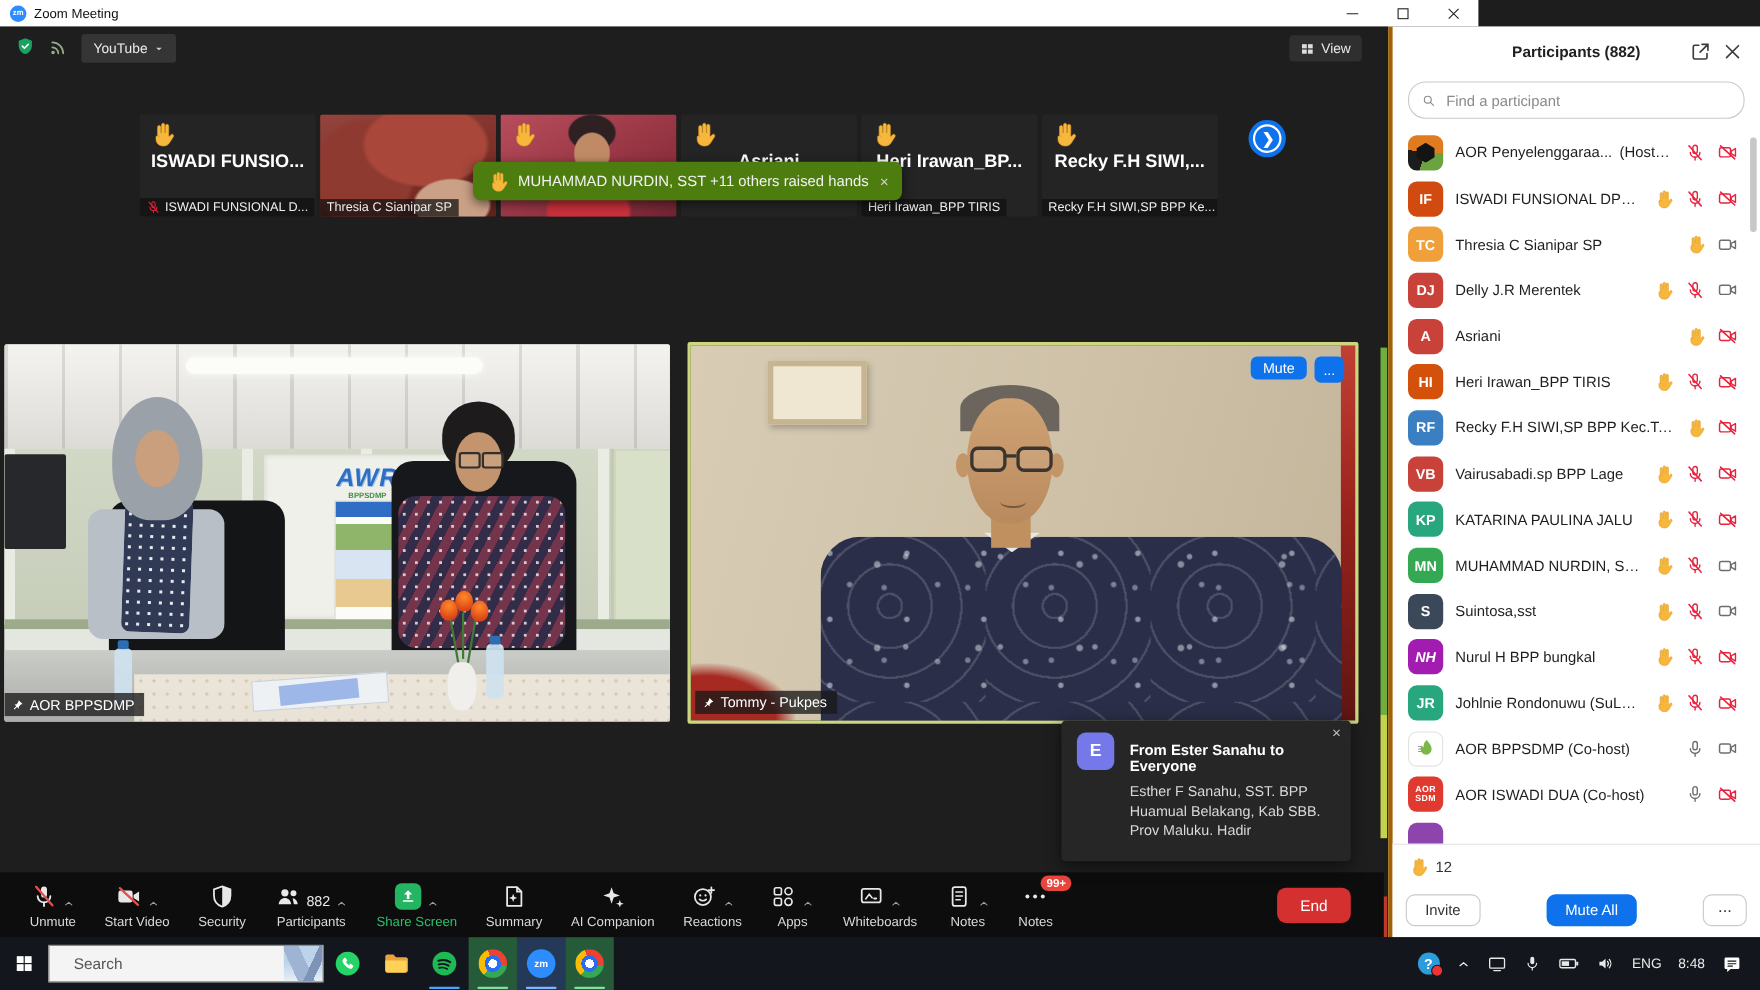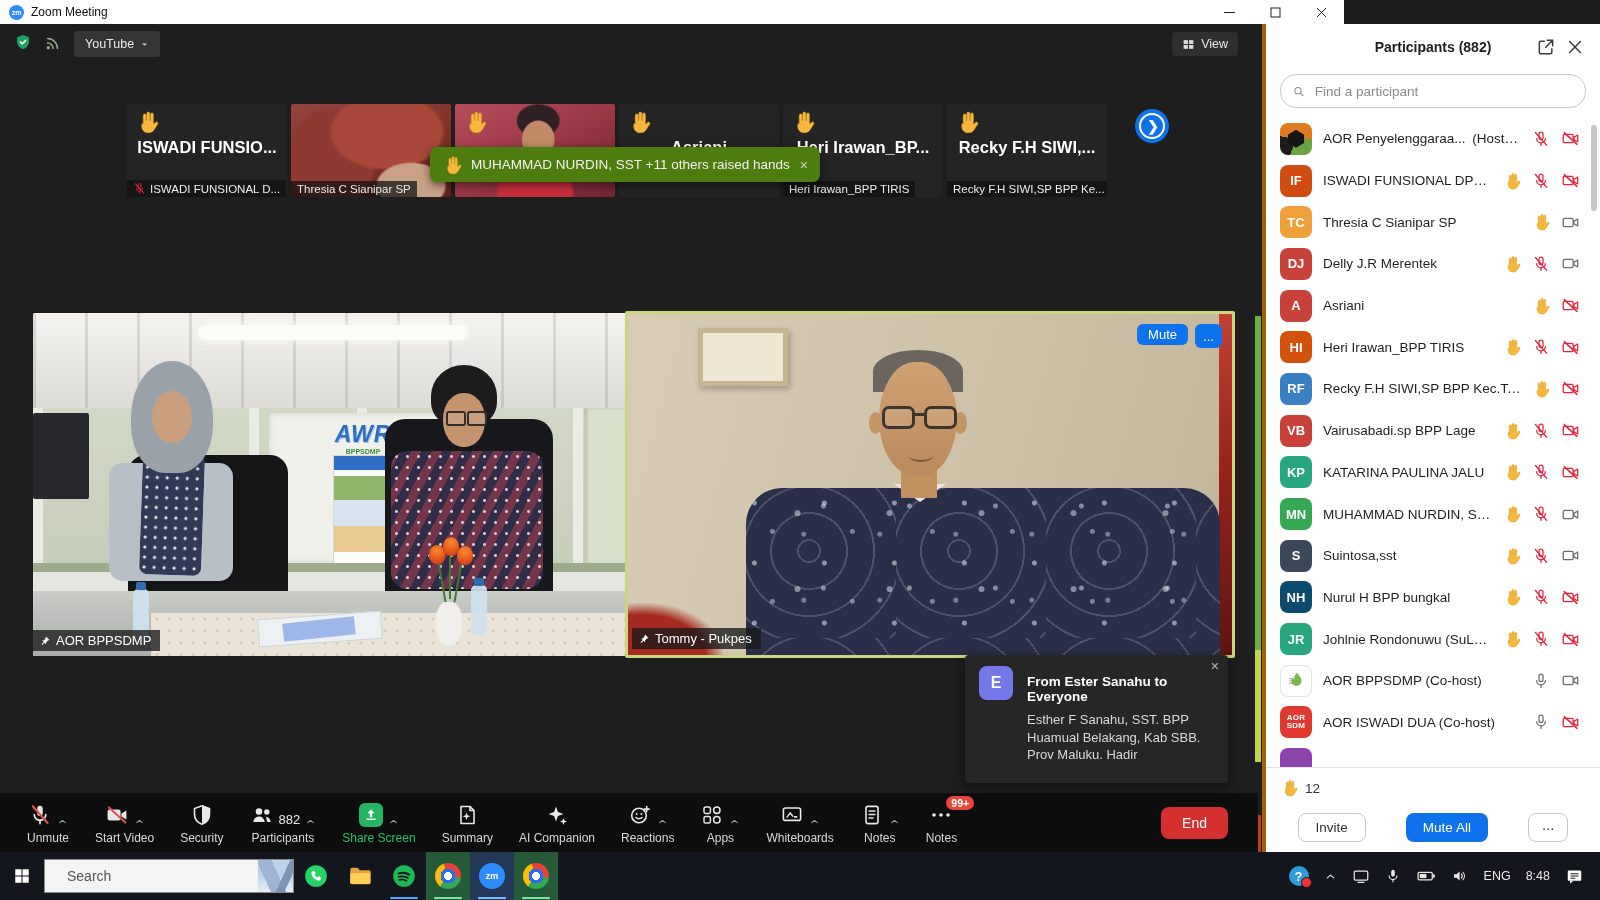--- a/index.html
+++ b/index.html
@@ -57,21 +57,21 @@
   
   .video{position:absolute;overflow:hidden;border-radius:2px}
   .vlabel{position:absolute;left:0;bottom:5px;background:rgba(25,25,25,.78);color:#fff;font-size:13px;
           padding:3px 9px 3px 6px;display:flex;align-items:center;gap:5px;z-index:5}
   .mute-btn{position:absolute;top:10px;right:44px;background:#0E72ED;color:#fff;font-size:13px;
             border-radius:6px;padding:3px 11px;z-index:5}
   .more-vbtn{position:absolute;top:10px;right:10px;background:#0E72ED;color:#fff;font-size:13px;
              border-radius:6px;width:27px;height:24px;display:flex;align-items:center;justify-content:center;z-index:5}
 
   
-  .video-left{left:33px;top:313px;width:605px;height:343px;background:#e3e5df}
+  .video-left{left:4px;top:313px;width:605px;height:343px;background:#e3e5df}
   .vl-ceiling{position:absolute;left:0;top:0;width:605px;height:95px;
      background:repeating-linear-gradient(90deg,rgba(0,0,0,.10) 0 3px,transparent 3px 52px),
                 linear-gradient(#f4f3f0,#dcdbd6)}
   .vl-light{position:absolute;left:165px;top:12px;width:270px;height:15px;background:#fcfcf9;border-radius:8px;
             box-shadow:0 0 8px rgba(255,255,250,.8)}
   .vl-wall{position:absolute;left:0;top:95px;width:605px;height:160px;
      background:repeating-linear-gradient(90deg,#e9ece3 0 10px,transparent 10px 108px),
                 linear-gradient(#d2d8c6,#c6cdb9)}
   .vl-tv{position:absolute;left:0;top:100px;width:56px;height:86px;background:#26282c;border-radius:2px}
   .vl-door{position:absolute;left:551px;top:95px;width:54px;height:163px;background:#d9e0ca;
@@ -190,21 +190,21 @@
   .p-icons{display:flex;align-items:center;gap:11px;flex:none}
   .av-aor{background:conic-gradient(#e07b1f 0 90deg,#6aa33f 90deg 200deg,#1c1c1c 200deg 280deg,#e07b1f 280deg);position:relative}
   .av-aor::before{content:"";position:absolute;inset:7px;background:#141414;
                   clip-path:polygon(50% 0,95% 27%,95% 73%,50% 100%,5% 73%,5% 27%)}
   .av-flame{background:#fff;border:1px solid #e2e2e2;box-sizing:border-box}
   .av-red{background:#E03A30;font-size:8px;line-height:8px;letter-spacing:.3px}
   .p-scroll{position:absolute;right:3px;top:101px;width:6px;height:86px;background:#c7c7c7;border-radius:3px}
   .p-footer{position:absolute;left:0;right:0;bottom:0;height:84px;border-top:1px solid #e4e4e4;background:#fff}
   .p-count{position:absolute;left:14px;top:11px;display:flex;align-items:center;gap:7px;
            font-size:13.5px;color:#333}
-  .p-btns{position:absolute;left:0;right:0;bottom:10px;display:flex;justify-content:center;gap:40px;align-items:center}
+  .p-btns{position:absolute;left:0;right:0;bottom:10px;display:flex;justify-content:center;gap:60px;align-items:center}
   .btn-outline{border:1px solid #c9c9c9;border-radius:8px;padding:6px 17px;font-size:13.5px;color:#333;background:#fff}
   .btn-blue{background:#0E72ED;border-radius:8px;padding:7px 17px;font-size:13.5px;color:#fff}
   .btn-dots{border:1px solid #c9c9c9;border-radius:8px;padding:2px 13px 8px;font-size:15px;color:#333;background:#fff}
 
   
   .taskbar{position:absolute;left:0;top:852px;width:1600px;height:48px;background:#13161d;z-index:70;
            display:flex;align-items:center}
   .tb-cell{width:44px;height:100%;display:flex;align-items:center;justify-content:center;position:relative}
   .tb-search{width:250px;height:34px;background:#f4f4f4;border:1px solid #8a8a8a;display:flex;align-items:center;
              gap:8px;padding:0 0 0 12px;box-sizing:border-box;overflow:hidden}
@@ -915,21 +915,21 @@
           </span>
           <span class="ic" style="width: 19px; height: 19px;">
             <svg viewBox="0 0 24 24" xmlns="http://www.w3.org/2000/svg">
               <rect x="2.8" y="6.8" width="12.6" height="10.4" rx="2" fill="none" stroke="#6e6e6e" stroke-width="1.7"></rect>
               <path d="M16.2 10.6l4.9-3v8.8l-4.9-3z" fill="none" stroke="#6e6e6e" stroke-width="1.6" stroke-linejoin="round"></path>
             </svg>
           </span>
         </div>
       </div>
       <div class="p-row">
-        <div class="p-avatar" style="background: #0c4a6e;">NH</div>
+        <div class="p-avatar" style="background: #a21caf; font-style: italic;">NH</div>
         <div class="p-name">Nurul H BPP bungkal</div>
         <div class="p-icons">
           <span class="ic" style="width: 18px; height: 18px;">
             <svg viewBox="0 0 24 24" xmlns="http://www.w3.org/2000/svg">
               <path fill="#F6B73C" stroke="#DE9B25" stroke-width="0.6" d="M8.2 12.5V5.6c0-.9.7-1.6 1.5-1.6s1.5.7 1.5 1.6v5h.6V3.6c0-.9.7-1.6 1.5-1.6s1.5.7 1.5 1.6v7h.6v-6c0-.9.7-1.6 1.5-1.6s1.5.7 1.5 1.6v8.8c0 .5.6.7 1 .3l1-1.2c.5-.6 1.4-.7 2-.1.5.5.6 1.3.2 1.9l-3.6 5.6c-1.1 1.7-3 2.8-5 2.8h-1.2c-3.3 0-6-2.7-6-6v-1.9c0-.9.7-1.6 1.5-1.6.7 0 1.3.5 1.4 1.2z"></path>
             </svg>
           </span>
           <span class="ic" style="width: 18px; height: 18px;">
             <svg viewBox="0 0 24 24" xmlns="http://www.w3.org/2000/svg">
               <rect x="9.3" y="2.8" width="5.4" height="10" rx="2.7" fill="none" stroke="#E8233D" stroke-width="1.7"></rect>

